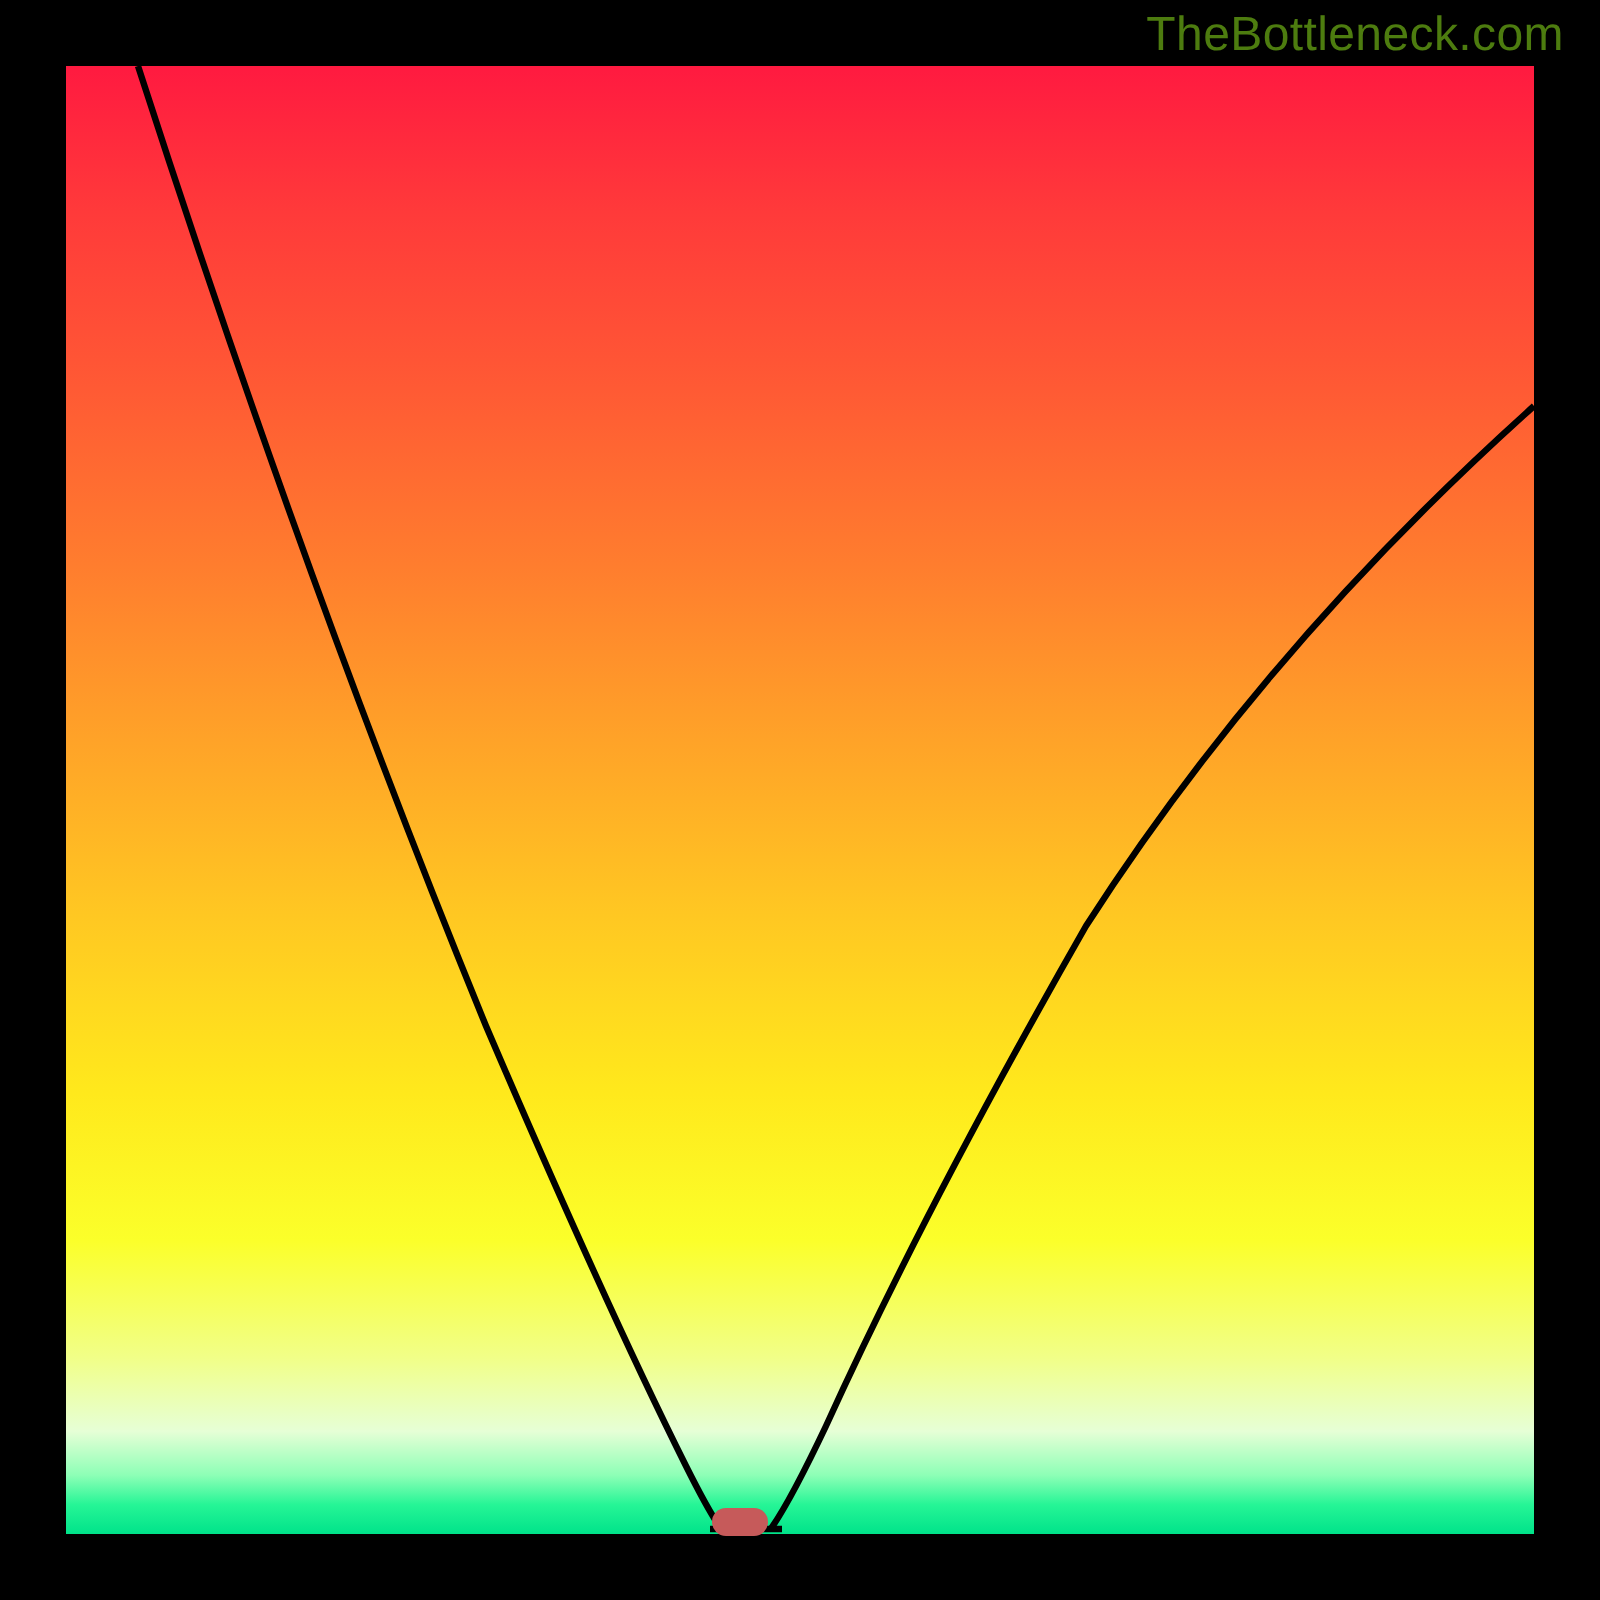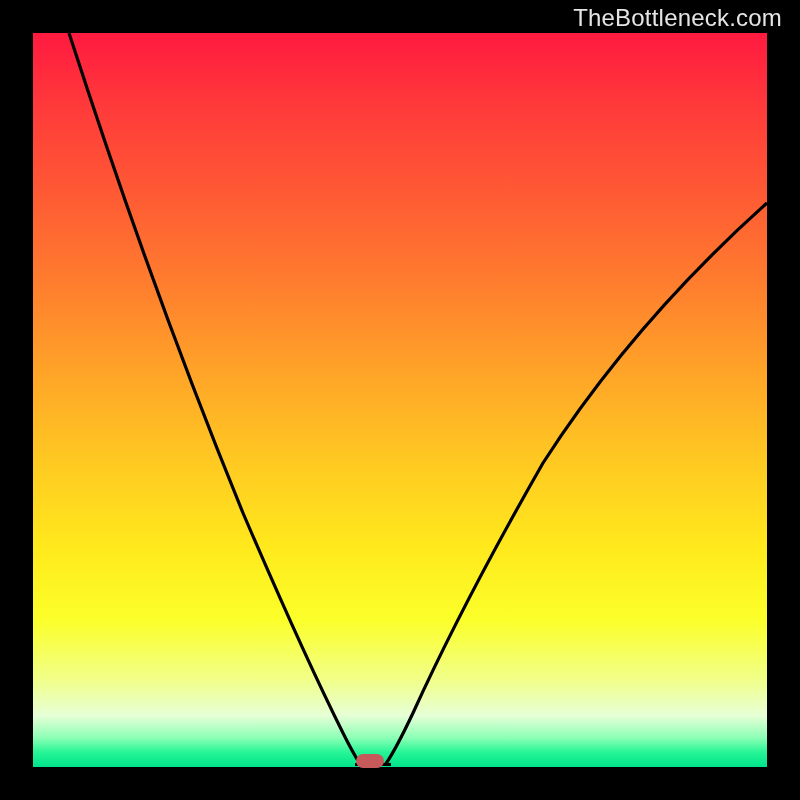--- a/index.html
+++ b/index.html
@@ -16,21 +16,21 @@
     left: 0;
     top: 0;
     width: 800px;
     height: 800px;
     background: #000;
   }
   .watermark {
     position: absolute;
     top: 4px;
     right: 18px;
-    color: #e5e5e5;
+    color: #4d7c0f;
     font-size: 24px;
     font-weight: 500;
     letter-spacing: 0.2px;
   }
   .plot {
     position: absolute;
     left: 33px;
     top: 33px;
     width: 734px;
     height: 734px;

